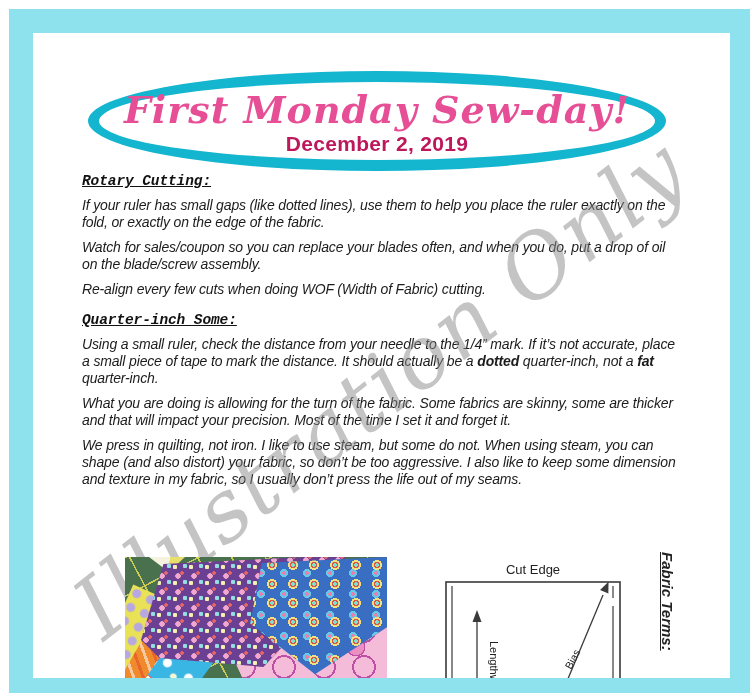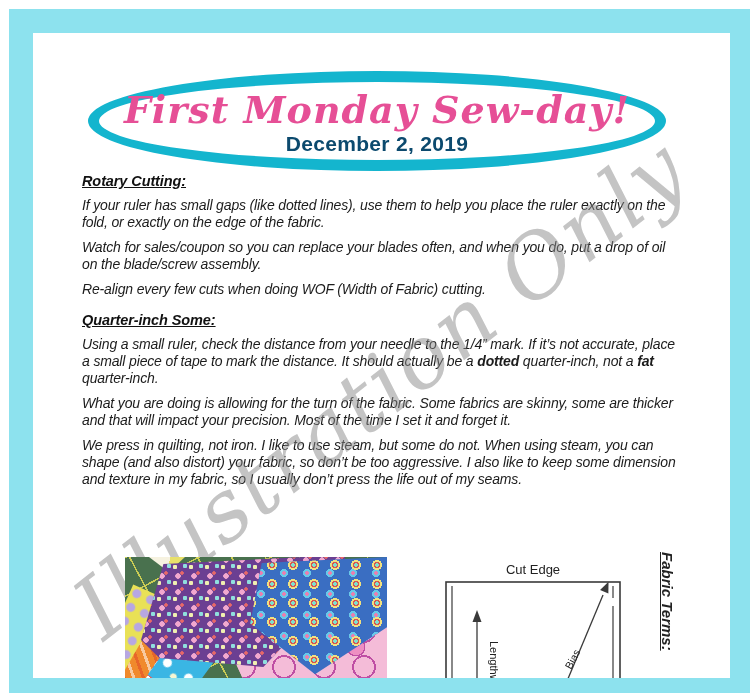--- a/index.html
+++ b/index.html
@@ -6,26 +6,26 @@
   .canvas{position:relative;width:752px;height:696px;background:#ffffff;overflow:hidden;
           font-family:"Liberation Sans",sans-serif;}
   .frame{position:absolute;left:9px;top:9px;right:2px;bottom:3px;background:#8de2ee;}
   .inner{position:absolute;left:24px;top:24px;right:20px;bottom:15px;background:#ffffff;overflow:hidden;}
 
   
   .oval{position:absolute;left:55px;top:38px;width:578px;height:100px;box-sizing:border-box;
         border:11px solid #14b5ce;border-radius:50%;z-index:5;text-align:center;}
   .title{font-family:"DejaVu Serif",serif;font-style:italic;font-weight:bold;
          font-size:38px;line-height:42px;color:#e64f96;margin-top:7px;letter-spacing:1px;white-space:nowrap;}
-  .date{font-size:21px;font-weight:bold;color:#0c4a6e;margin-top:1px;letter-spacing:0.3px;}
+  .date{font-size:21px;font-weight:bold;color:#be185d;margin-top:1px;letter-spacing:0.3px;}
 
   
   .body-text{position:absolute;left:49px;top:140px;width:596px;z-index:10;color:#1c1c1c;}
   .body-text h3{font-size:14.5px;font-weight:bold;font-style:italic;text-decoration:underline;
-                color:#111;margin:14px 0 7px 0;letter-spacing:-0.1px;}
+                color:#111;margin:14px 0 7px 0;letter-spacing:-0.1px;font-family:Liberation Mono, monospace;}
   .body-text h3:first-child{margin-top:0;}
   .body-text p{font-size:14px;line-height:17px;letter-spacing:-0.15px;margin:8px 0;font-style:italic;}
   .body-text b{font-weight:bold;}
 
   
   .watermark{position:absolute;left:347px;top:355px;transform:translate(-50%,-50%) rotate(-38deg);
              font-family:"DejaVu Serif",serif;font-style:italic;font-size:86px;color:#8a8a8a;
              opacity:0.5;white-space:nowrap;z-index:20;letter-spacing:2px;pointer-events:none;}
 
   

